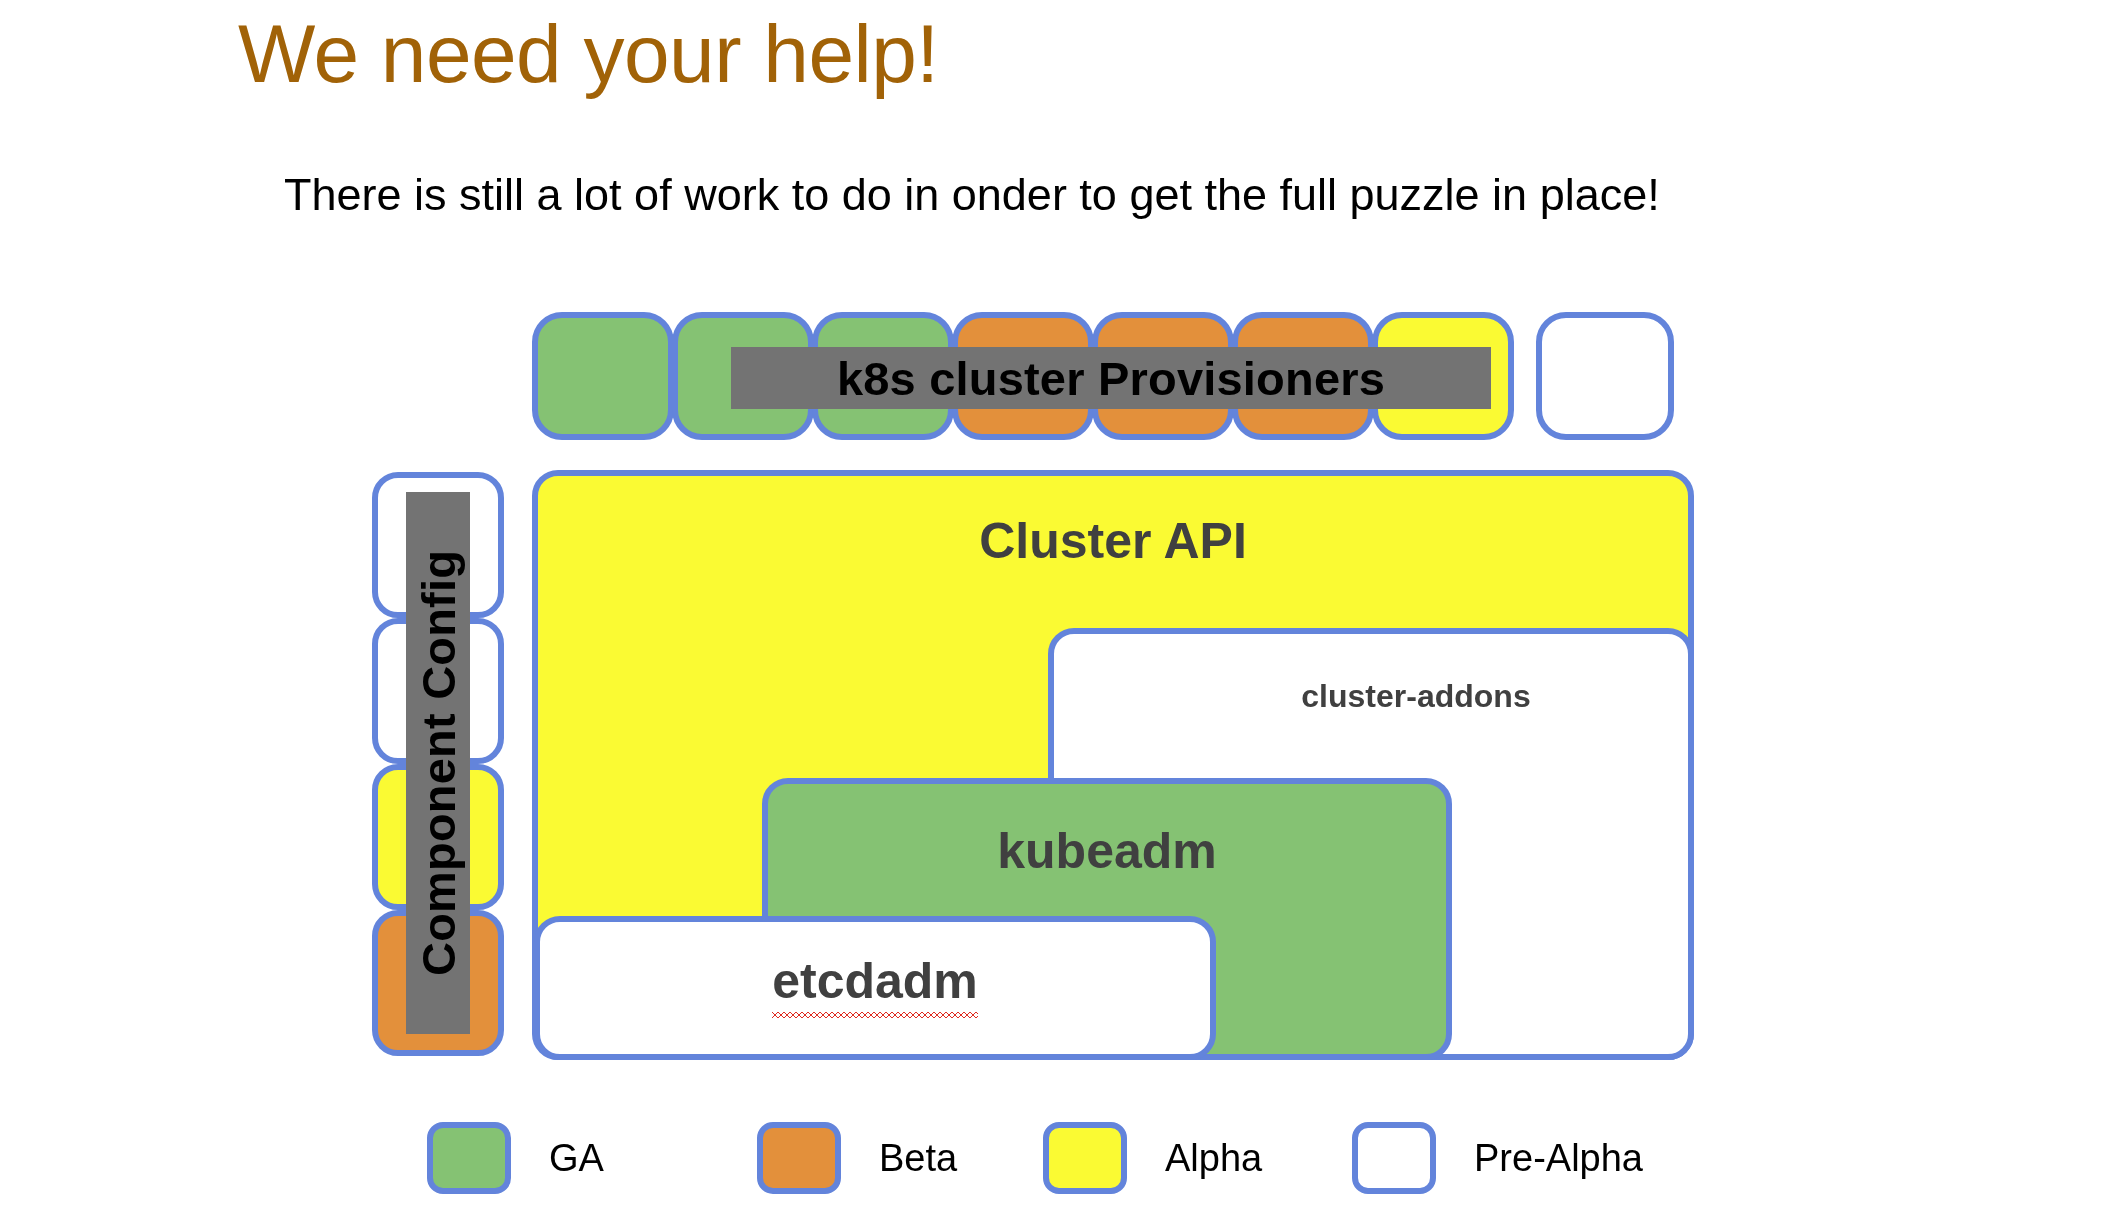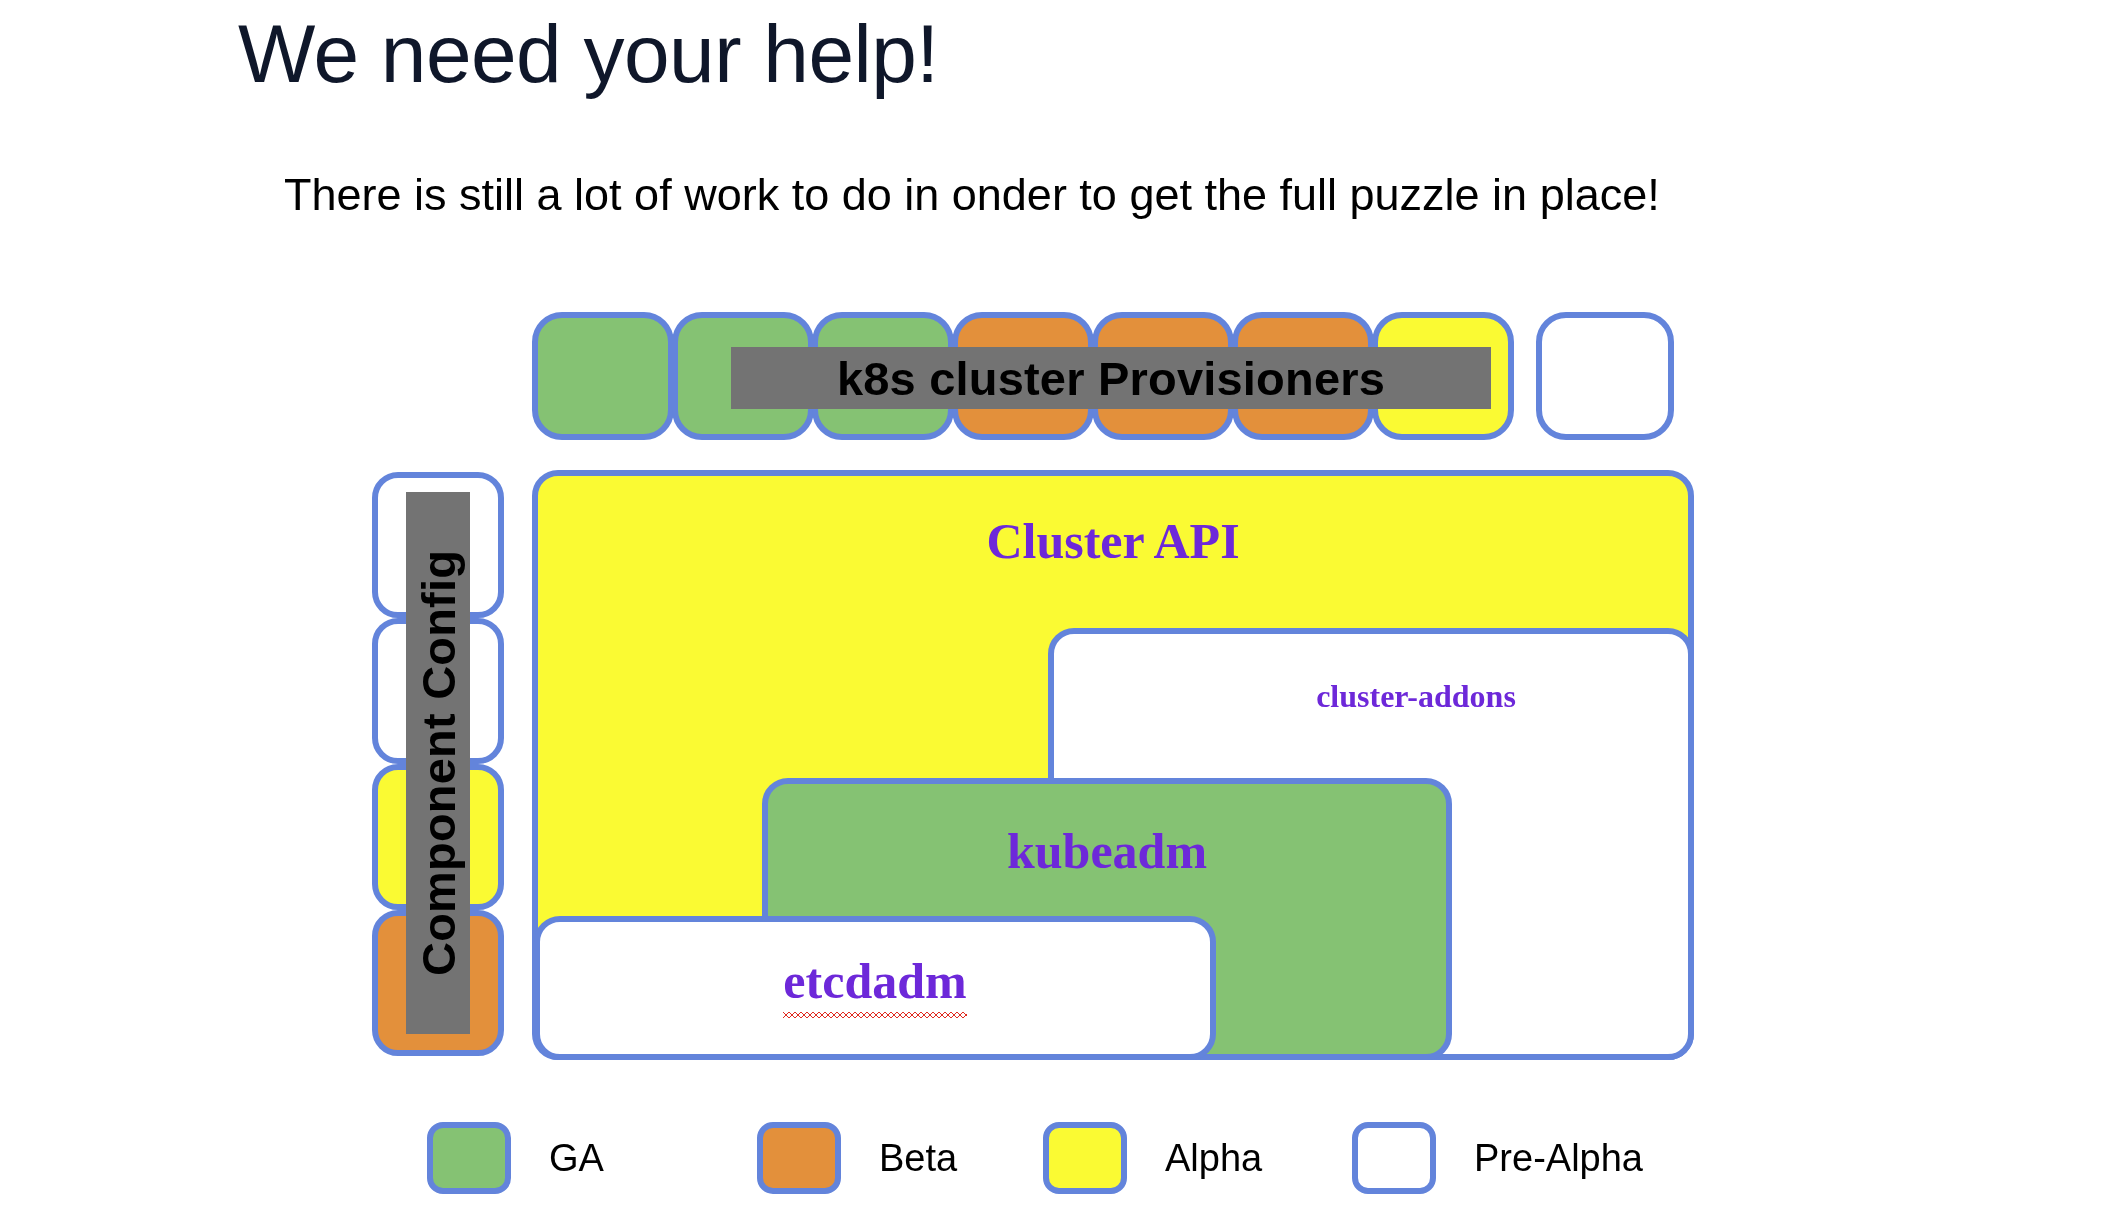--- a/index.html
+++ b/index.html
@@ -25,21 +25,21 @@
   
   .slide-title {
     position: absolute;
     left: 238px;
     top: 8px;
     font-size: 82px;
     line-height: 1.12;
     font-weight: 400;
     letter-spacing: -0.5px;
     white-space: nowrap;
-    color: #0f172a;
+    color: #a16207;
   }
   .slide-subtitle {
     position: absolute;
     left: 240px;
     top: 169px;
     font-size: 45px;
     line-height: 1.15;
     font-weight: 400;
     white-space: nowrap;
     color: #000000;
@@ -82,24 +82,23 @@
     writing-mode: vertical-rl;
     transform: rotate(180deg);
     font-size: 47px;
     letter-spacing: 0.2px;
   }
 
   
   .blk-label {
     position: absolute;
     font-weight: bold;
-    color: #6d28d9;
+    color: #404040;
     white-space: nowrap;
     text-align: center;
-    font-family: Liberation Serif, serif;
   }
   #label-cluster-api     { font-size: 50px; }
   #label-cluster-addons  { font-size: 32px; padding-left: 45px; }
   #label-kubeadm         { font-size: 50px; }
   #label-etcdadm         { font-size: 50px; }
 
   .misspelled {
     position: relative;
     display: inline-block;
     padding-bottom: 2px;

